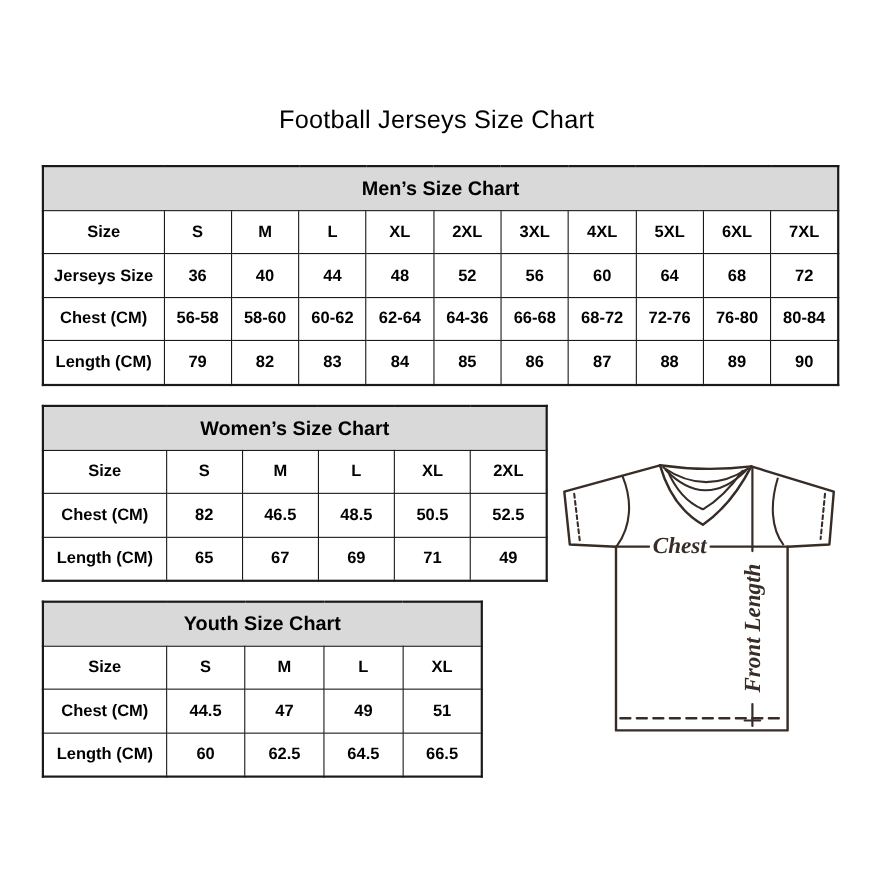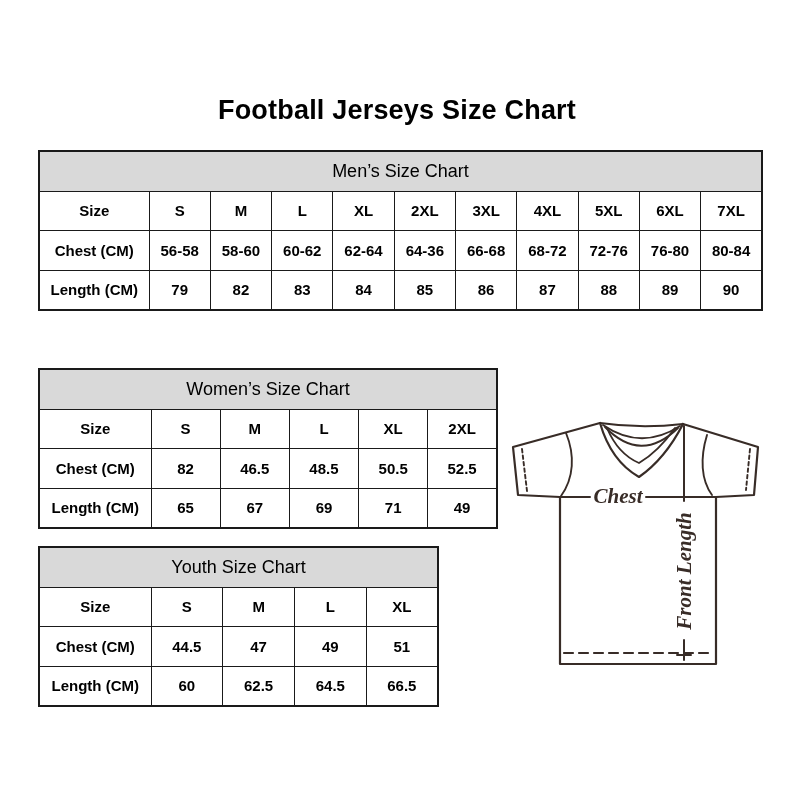--- a/index.html
+++ b/index.html
@@ -15,36 +15,36 @@
     width:800px;height:800px;
     background:var(--bg);
     font-family:"Liberation Sans",sans-serif;
     overflow:hidden;
   }
   .title{
     position:absolute;
     top:95px;left:0;width:794px;
     margin:0;
     text-align:center;
-    font-size:27px;
-    font-weight:700;
+    font-size:23px;
+    font-weight:400;
     color:var(--text);
     letter-spacing:0.2px;
   }
   table.chart{
     position:absolute;
     border-collapse:collapse;
     table-layout:fixed;
     border:2px solid var(--border);
     background:#ffffff;
   }
   table.chart th.tbl-title{
     background:var(--header-bg);
     font-size:18px;
-    font-weight:400;
+    font-weight:700;
     color:var(--text);
     height:38.5px;
     border:1.5px solid var(--border);
     text-align:center;
     padding:0;
   }
   table.chart td{
     border:1.5px solid var(--border);
     height:38.5px;
     text-align:center;
@@ -109,20 +109,33 @@
           <td>L</td>
           <td>XL</td>
           <td>2XL</td>
           <td>3XL</td>
           <td>4XL</td>
           <td>5XL</td>
           <td>6XL</td>
           <td>7XL</td>
         </tr>
         <tr>
+          <td>Jerseys Size</td>
+          <td>36</td>
+          <td>40</td>
+          <td>44</td>
+          <td>48</td>
+          <td>52</td>
+          <td>56</td>
+          <td>60</td>
+          <td>64</td>
+          <td>68</td>
+          <td>72</td>
+        </tr>
+        <tr>
           <td>Chest (CM)</td>
           <td>56-58</td>
           <td>58-60</td>
           <td>60-62</td>
           <td>62-64</td>
           <td>64-36</td>
           <td>66-68</td>
           <td>68-72</td>
           <td>72-76</td>
           <td>76-80</td>

